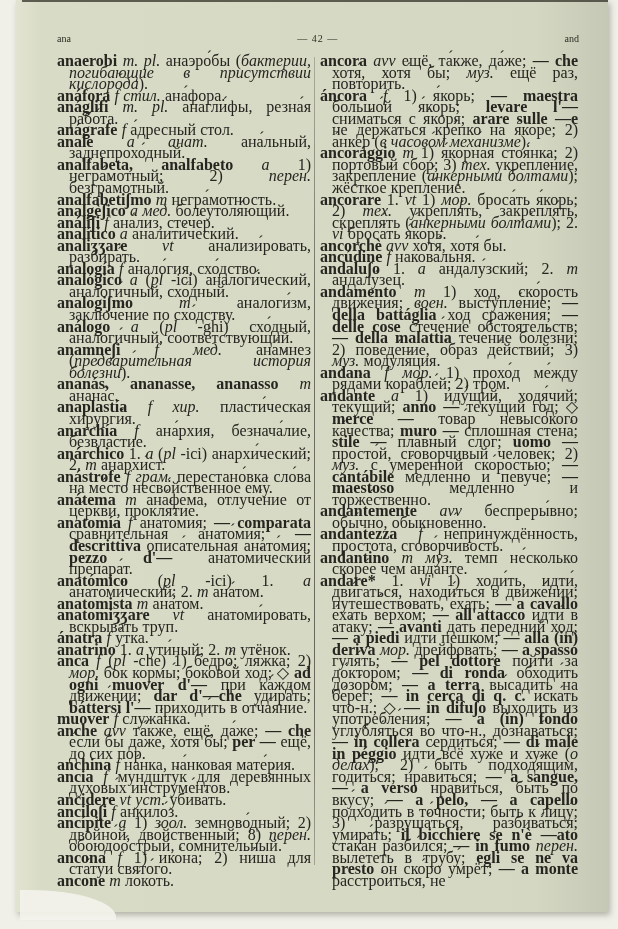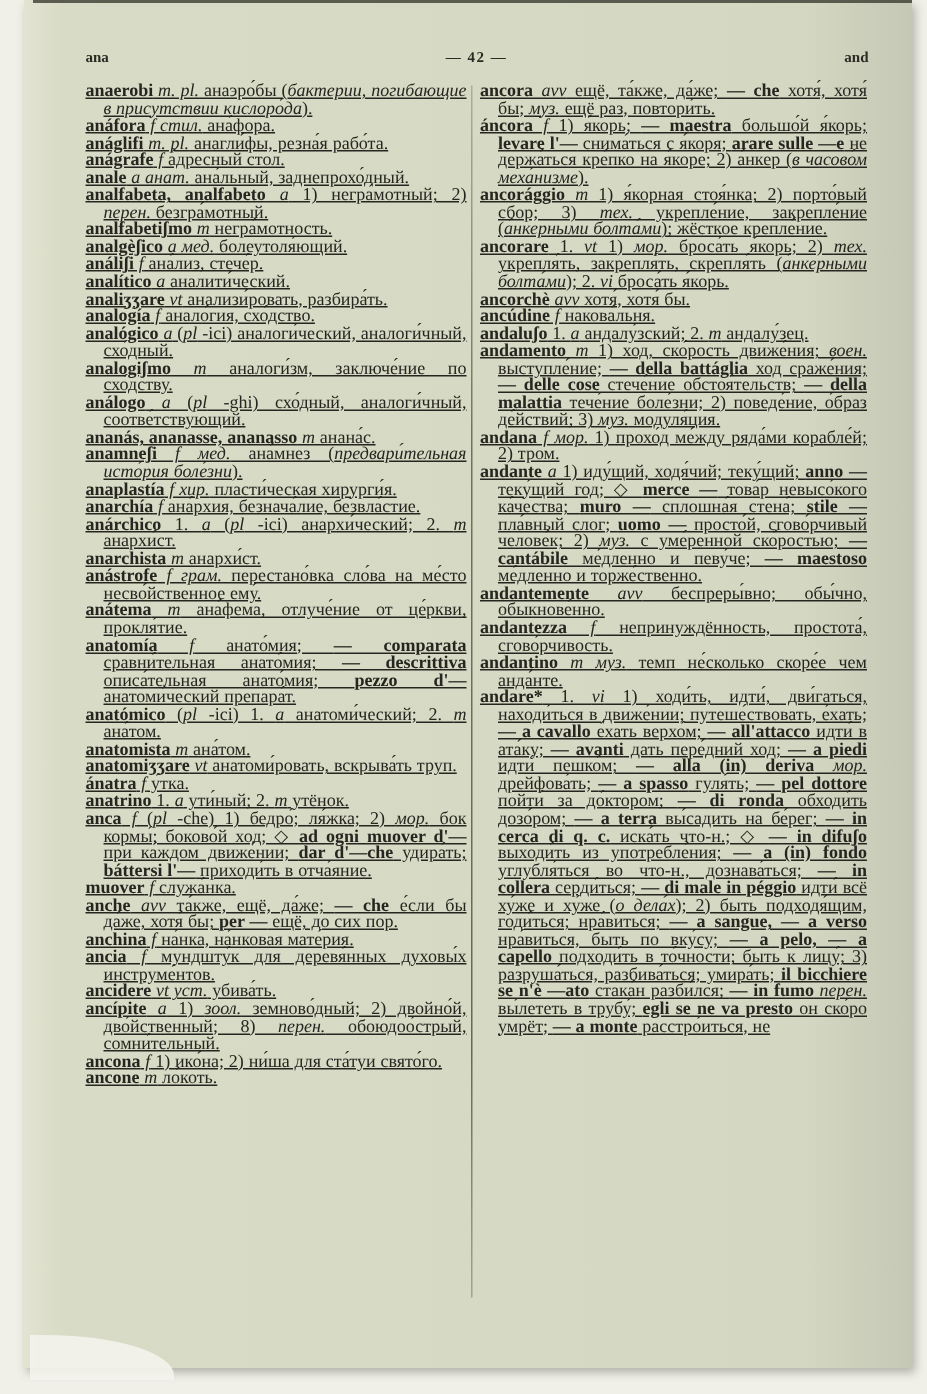--- a/index.html
+++ b/index.html
@@ -17,28 +17,27 @@
     position:absolute;left:6px;top:0;width:586px;height:2px;
     background:#3c3b31;opacity:.8;
   }
   .corner-curl{
     position:absolute;left:4px;bottom:-8px;width:96px;height:30px;
     background:#f4f3ec;border-radius:0 90% 0 0;opacity:.9;
   }
   .header{
     position:absolute;left:41px;top:33px;width:522px;height:14px;
     display:flex;justify-content:space-between;align-items:baseline;
-    font-size:10px;font-weight:bold;color:#2c2b23;
+    font-size:10px;font-weight:normal;color:#2c2b23;
   }
   .header .center{letter-spacing:1px;}
   .col{
     position:absolute;top:55px;
-    font-size:12px;line-height:11.55px;color:#262520;
+    font-size:16px;line-height:11.55px;color:#262520;
     text-align:justify;
-    text-decoration:underline;
   }
   #col0{left:41px;width:254px;}
   #col1{left:304px;width:258px;}
   .divider{
     position:absolute;left:298px;top:57px;width:1px;height:808px;
     background:linear-gradient(180deg,rgba(43,42,34,.25) 0%,rgba(43,42,34,.6) 30%,rgba(43,42,34,.65) 80%,rgba(43,42,34,.3) 100%);
   }
   .entry{
     margin:0;padding-left:12px;text-indent:-12px;
     word-spacing:.2px;
@@ -70,40 +69,40 @@
       <p class="entry"><span class="b">analfabeta, analfabeto</span><span class="i"> a</span><span class="r"> 1) негра́мотный; 2) </span><span class="i">перен.</span><span class="r"> безгра́мотный.</span></p>
       <p class="entry"><span class="b">analfabetiʃmo</span><span class="i"> m</span><span class="r"> негра́мотность.</span></p>
       <p class="entry"><span class="b">analgèʃico</span><span class="i"> a мед.</span><span class="r"> болеутоля́ющий.</span></p>
       <p class="entry"><span class="b">análiʃi</span><span class="i"> f</span><span class="r"> ана́лиз, стече́р.</span></p>
       <p class="entry"><span class="b">analítico</span><span class="i"> a</span><span class="r"> аналити́ческий.</span></p>
       <p class="entry"><span class="b">analiʒʒare</span><span class="i"> vt</span><span class="r"> анализи́ровать, разбира́ть.</span></p>
       <p class="entry"><span class="b">analogía</span><span class="i"> f</span><span class="r"> анало́гия, схо́дство.</span></p>
       <p class="entry"><span class="b">analógico</span><span class="i"> a</span><span class="r"> (</span><span class="i">pl</span><span class="r"> -ici) аналоги́ческий, аналоги́чный, схо́дный.</span></p>
       <p class="entry"><span class="b">analogiʃmo</span><span class="i"> m</span><span class="r"> аналоги́зм, заключе́ние по схо́дству.</span></p>
       <p class="entry"><span class="b">análogo</span><span class="i"> a</span><span class="r"> (</span><span class="i">pl</span><span class="r"> -ghi) схо́дный, аналоги́чный, соотве́тствующий.</span></p>
+      <p class="entry"><span class="b">anamneʃi</span><span class="i"> f мед.</span><span class="r"> ана́мнез (</span><span class="i">предвари́тельная исто́рия боле́зни</span><span class="r">).</span></p>
       <p class="entry"><span class="b">ananás, ananasse, ananasso</span><span class="i"> m</span><span class="r"> анана́с.</span></p>
-      <p class="entry"><span class="b">anamneʃi</span><span class="i"> f мед.</span><span class="r"> ана́мнез (</span><span class="i">предвари́тельная исто́рия боле́зни</span><span class="r">).</span></p>
       <p class="entry"><span class="b">anaplastía</span><span class="i"> f хир.</span><span class="r"> пласти́ческая хирурги́я.</span></p>
       <p class="entry"><span class="b">anarchía</span><span class="i"> f</span><span class="r"> ана́рхия, безнача́лие, безвла́стие.</span></p>
       <p class="entry"><span class="b">anárchico</span><span class="r"> 1. </span><span class="i">a</span><span class="r"> (</span><span class="i">pl</span><span class="r"> -ici) анархи́ческий; 2. </span><span class="i">m</span><span class="r"> анархи́ст.</span></p>
-      <p class="entry"><span class="b">anarchista</span><span class="i"> m</span><span class="r"> анархи́ст.</span></p>
       <p class="entry"><span class="b">anástrofe</span><span class="i"> f грам.</span><span class="r"> перестано́вка сло́ва на ме́сто несво́йственное ему́.</span></p>
       <p class="entry"><span class="b">anátema</span><span class="i"> m</span><span class="r"> ана́фема, отлуче́ние от це́ркви, прокля́тие.</span></p>
       <p class="entry"><span class="b">anatomía</span><span class="i"> f</span><span class="r"> анато́мия; </span><span class="b">— comparata</span><span class="r"> сравни́тельная анато́мия; </span><span class="b">— descrittiva</span><span class="r"> описа́тельная анато́мия; </span><span class="b">pezzo d'—</span><span class="r"> анатоми́ческий препара́т.</span></p>
       <p class="entry"><span class="b">anatómico</span><span class="r"> (</span><span class="i">pl</span><span class="r"> -ici) 1. </span><span class="i">a</span><span class="r"> анатоми́ческий; 2. </span><span class="i">m</span><span class="r"> ана́том.</span></p>
       <p class="entry"><span class="b">anatomista</span><span class="i"> m</span><span class="r"> ана́том.</span></p>
       <p class="entry"><span class="b">anatomiʒʒare</span><span class="i"> vt</span><span class="r"> анатоми́ровать, вскрыва́ть труп.</span></p>
       <p class="entry"><span class="b">ánatra</span><span class="i"> f</span><span class="r"> у́тка.</span></p>
       <p class="entry"><span class="b">anatrino</span><span class="r"> 1. </span><span class="i">a</span><span class="r"> ути́ный; 2. </span><span class="i">m</span><span class="r"> утёнок.</span></p>
       <p class="entry"><span class="b">anca</span><span class="i"> f</span><span class="r"> (</span><span class="i">pl</span><span class="r"> -che) 1) бедро́; ля́жка; 2) </span><span class="i">мор.</span><span class="r"> бок кормы́; боково́й ход; ◇ </span><span class="b">ad ogni muover d'—</span><span class="r"> при ка́ждом движе́нии; </span><span class="b">dar d'—che</span><span class="r"> удира́ть; </span><span class="b">báttersi l'—</span><span class="r"> приходи́ть в отча́яние.</span></p>
       <p class="entry"><span class="b">muover</span><span class="i"> f</span><span class="r"> служа́нка.</span></p>
       <p class="entry"><span class="b">anche</span><span class="i"> avv</span><span class="r"> та́кже, ещё, да́же; </span><span class="b">— che</span><span class="r"> е́сли бы да́же, хотя́ бы; </span><span class="b">per —</span><span class="r"> ещё, до сих пор.</span></p>
       <p class="entry"><span class="b">anchina</span><span class="i"> f</span><span class="r"> на́нка, на́нковая мате́рия.</span></p>
       <p class="entry"><span class="b">ancia</span><span class="i"> f</span><span class="r"> мундшту́к для деревя́нных духовы́х инструме́нтов.</span></p>
       <p class="entry"><span class="b">ancidere</span><span class="i"> vt уст.</span><span class="r"> убива́ть.</span></p>
+      <p class="entry"><span class="b">anciloʃi</span><span class="i"> f</span><span class="r"> анкило́з.</span></p>
       <p class="entry"><span class="b">ancípite</span><span class="i"> a</span><span class="r"> 1) </span><span class="i">зоол.</span><span class="r"> земново́дный; 2) двойно́й, дво́йственный; 8) </span><span class="i">перен.</span><span class="r"> обоюдоо́стрый, сомни́тельный.</span></p>
       <p class="entry"><span class="b">ancona</span><span class="i"> f</span><span class="r"> 1) ико́на; 2) ни́ша для ста́туи свято́го.</span></p>
       <p class="entry"><span class="b">ancone</span><span class="i"> m</span><span class="r"> ло́коть.</span></p>
     </div>
   <div class="col" id="col1">
       <p class="entry"><span class="b">ancora</span><span class="i"> avv</span><span class="r"> ещё, та́кже, да́же; </span><span class="b">— che</span><span class="r"> хотя́, хотя́ бы; </span><span class="i">муз.</span><span class="r"> ещё раз, повтори́ть.</span></p>
       <p class="entry"><span class="b">áncora</span><span class="i"> f</span><span class="r"> 1) я́корь; </span><span class="b">— maestra</span><span class="r"> большо́й я́корь; </span><span class="b">levare l'—</span><span class="r"> снима́ться с я́коря; </span><span class="b">arare sulle —e</span><span class="r"> не держа́ться кре́пко на я́коре; 2) а́нкер (</span><span class="i">в часово́м меха́низме</span><span class="r">).</span></p>
       <p class="entry"><span class="b">ancorággio</span><span class="i"> m</span><span class="r"> 1) я́корная стоя́нка; 2) порто́вый сбор; 3) </span><span class="i">тех.</span><span class="r"> укрепле́ние, закрепле́ние (</span><span class="i">а́нкерными болта́ми</span><span class="r">); жёсткое крепле́ние.</span></p>
       <p class="entry"><span class="b">ancorare</span><span class="r"> 1. </span><span class="i">vt</span><span class="r"> 1) </span><span class="i">мор.</span><span class="r"> броса́ть я́корь; 2) </span><span class="i">тех.</span><span class="r"> укрепля́ть, закрепля́ть, скрепля́ть (</span><span class="i">а́нкерными болта́ми</span><span class="r">); 2. </span><span class="i">vi</span><span class="r"> броса́ть я́корь.</span></p>
       <p class="entry"><span class="b">ancorchè</span><span class="i"> avv</span><span class="r"> хотя́, хотя́ бы.</span></p>

